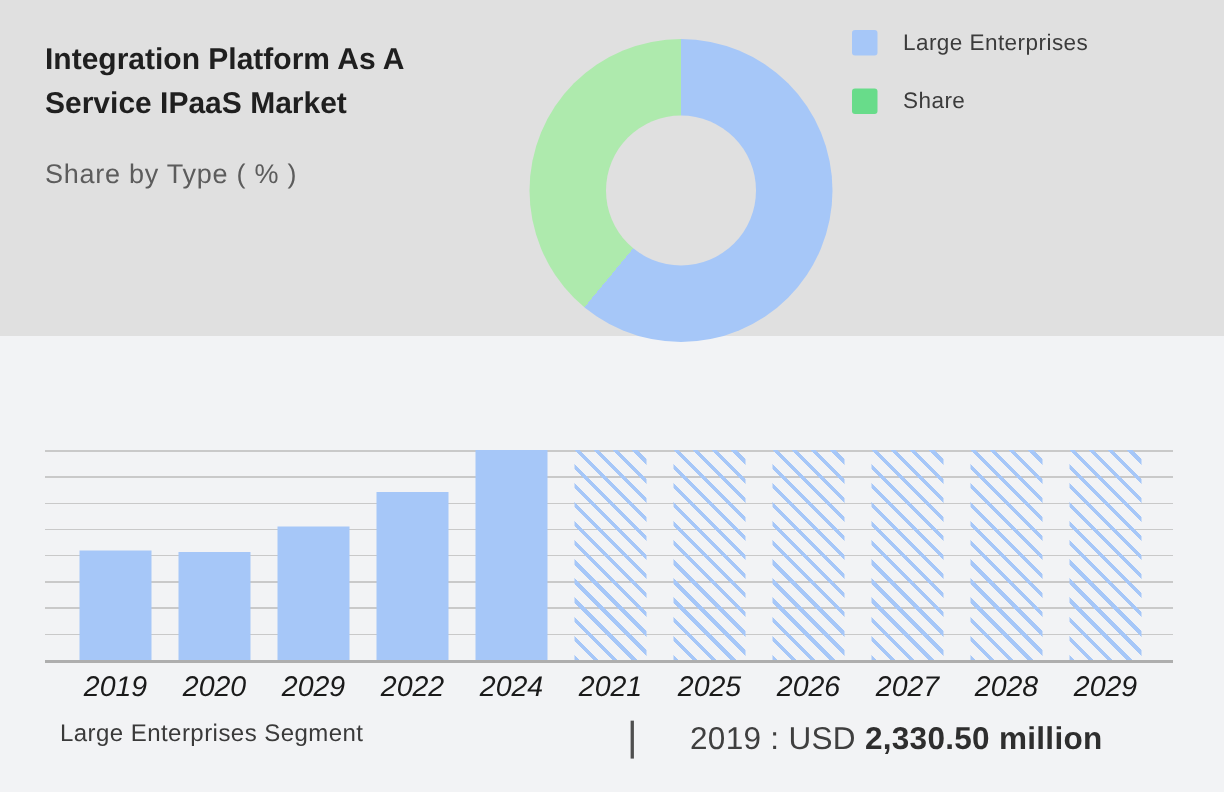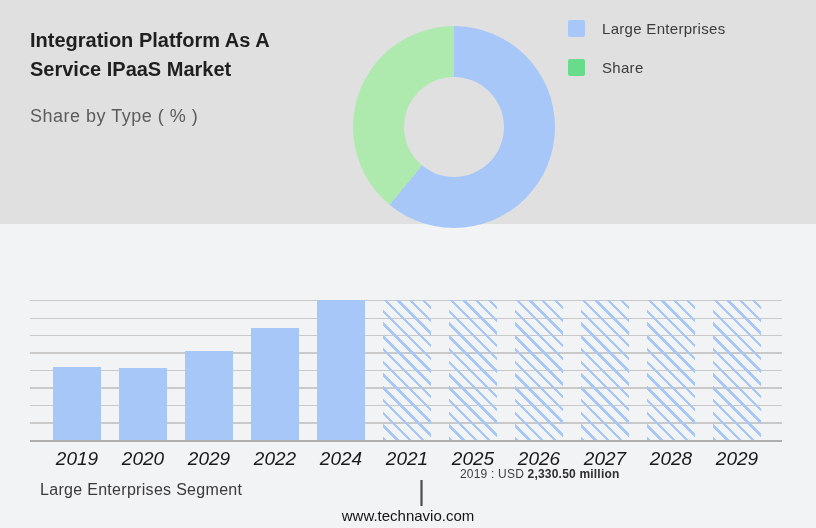--- a/index.html
+++ b/index.html
@@ -70,22 +70,22 @@
   }
   .caption-seg{
     position:absolute;left:40px;top:243px;
     font-size:16px;color:#3a3a3a;letter-spacing:.3px;
   }
   .caption-divider{
     position:absolute;left:418px;top:238px;
     font-size:27px;color:#4f4f4f;font-weight:300;
   }
   .caption-value{
-    position:absolute;left:460px;top:229px;
-    font-size:12px;color:#3f3f3f;letter-spacing:.2px;
+    position:absolute;left:460px;top:243px;
+    font-size:21px;color:#3f3f3f;letter-spacing:.2px;
   }
   .caption-value b{color:#2e2e2e;}
   .website{
     position:absolute;left:0;top:269px;width:816px;text-align:center;
     font-size:15px;color:#141414;
   }
 </style>
 </head>
 <body>
 
@@ -157,14 +157,13 @@
     <div class="xlabel">2026</div>
     <div class="xlabel">2027</div>
     <div class="xlabel">2028</div>
     <div class="xlabel">2029</div>
   </div>
 
   <div class="caption-seg">Large Enterprises Segment</div>
   <div class="caption-divider">|</div>
   <div class="caption-value"><span>2019 : USD </span><b>2,330.50 million</b></div>
 
-  <div class="website">www.technavio.com</div>
 </div>
 
 </body></html>

